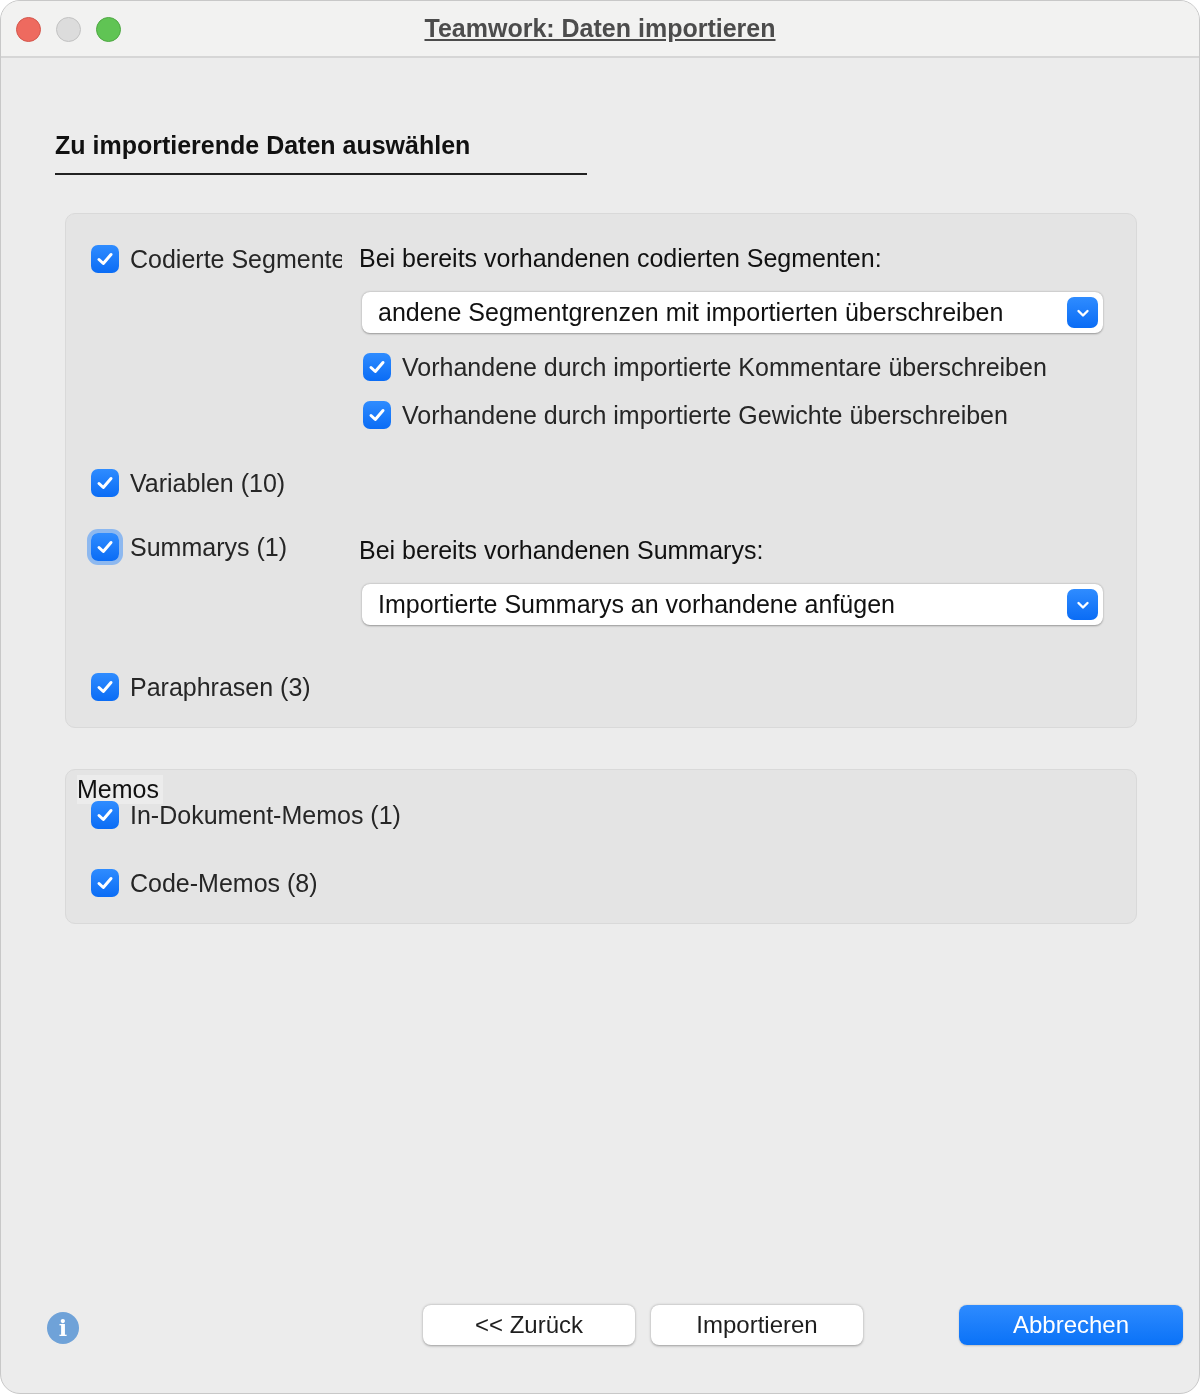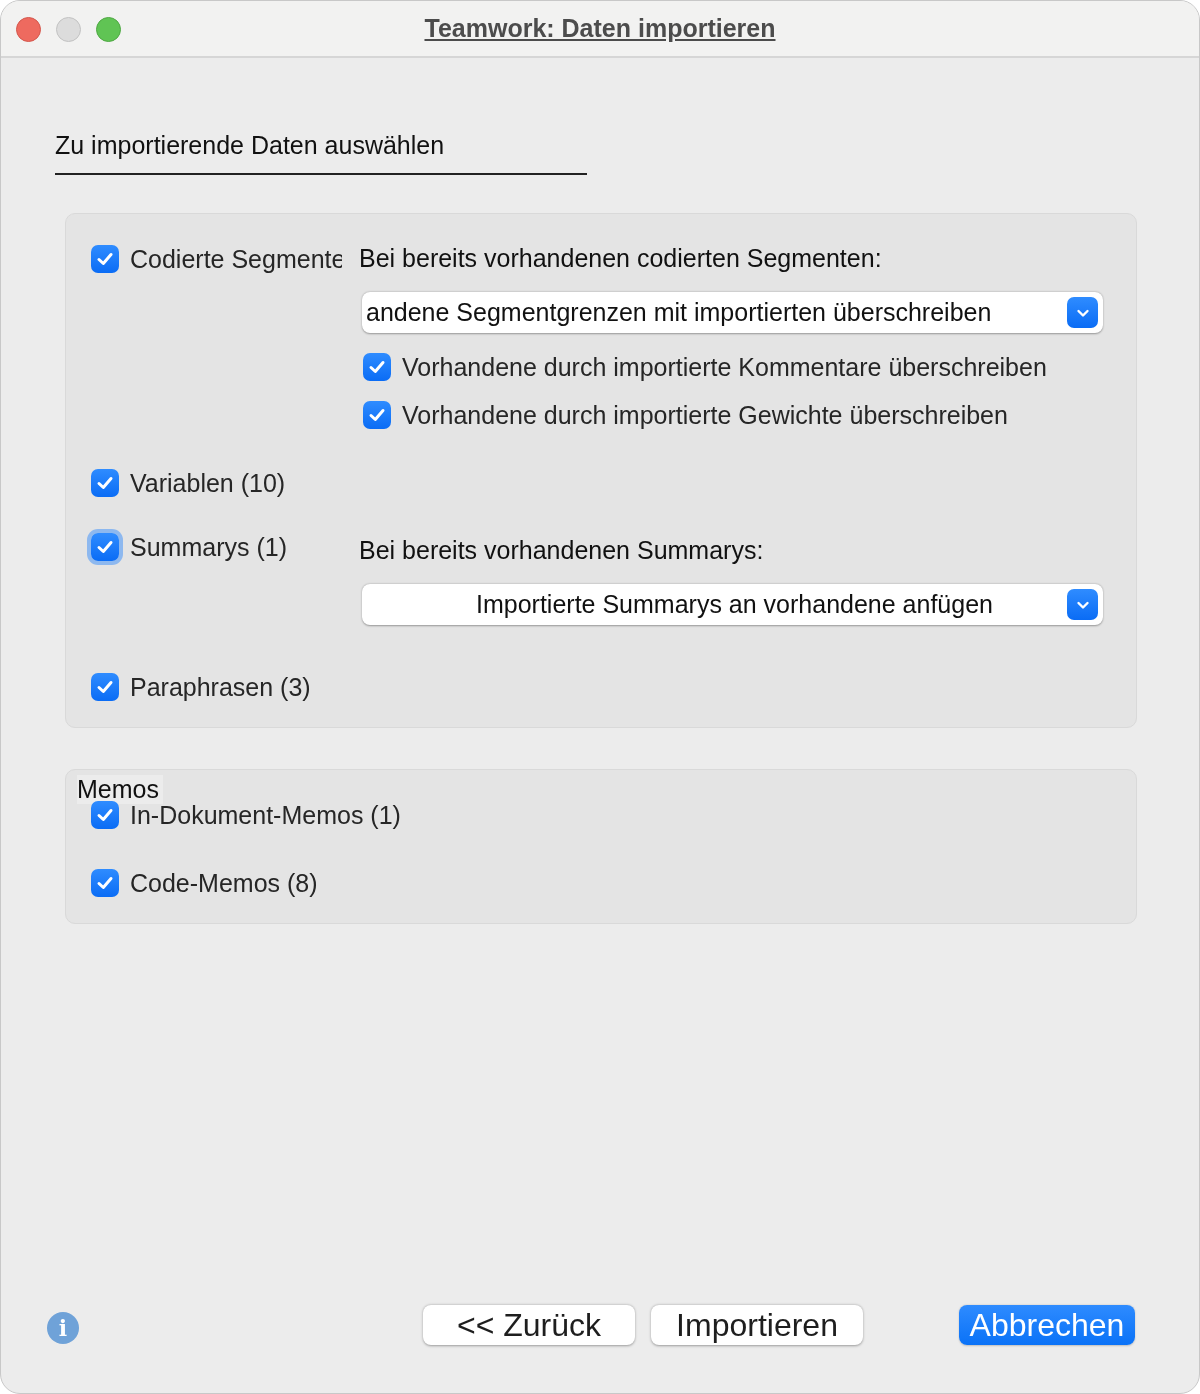--- a/index.html
+++ b/index.html
@@ -16,21 +16,21 @@
   }
   .traffic { position: absolute; top: 16px; width: 25px; height: 25px; border-radius: 50%; }
   .traffic.close { left: 15px; background: #ee6a5f; border: 1px solid #d4574c; }
   .traffic.min { left: 55px; background: #dcdcdc; border: 1px solid #c2c2c2; }
   .traffic.max { left: 95px; background: #60c454; border: 1px solid #4fa843; }
   .title {
     position: absolute; left: 0; right: 0; top: 13px; text-align: center;
     font-size: 25px; font-weight: bold; color: #4c4c4c; text-decoration: underline;
   }
   .section-title {
-    position: absolute; left: 54px; top: 130px; font-size: 25px; font-weight: normal; color: #111;
+    position: absolute; left: 54px; top: 130px; font-size: 25px; font-weight: bold; color: #111;
   }
   .section-underline {
     position: absolute; left: 54px; top: 172px; width: 532px; height: 2px; background: #222;
   }
   .group {
     position: absolute; background: #e4e4e4; border: 1px solid #d9d9d9; border-radius: 10px;
   }
   .group.main { left: 64px; top: 212px; width: 1072px; height: 515px; }
   .group.memos { left: 64px; top: 768px; width: 1072px; height: 155px; }
   .memos-label {
@@ -43,41 +43,41 @@
     display: flex; align-items: center; justify-content: center; margin-right: 11px; flex-shrink: 0;
   }
   .cb svg { width: 20px; height: 20px; }
   .cb.focused { box-shadow: 0 0 0 4px #8db8ef; }
   .cb-label { white-space: nowrap; }
   .clip { overflow: hidden; width: 212px; }
   .label { position: absolute; font-size: 25px; color: #111; white-space: nowrap; }
   .select {
     position: absolute; height: 41px; background: #fff; border-radius: 8px;
     box-shadow: 0 0.5px 2px rgba(0,0,0,0.35); font-size: 25px; color: #111;
-    display: flex; align-items: center; padding-left: 4px; overflow: hidden; white-space: nowrap;
+    display: flex; align-items: center; padding-left: 16px; overflow: hidden; white-space: nowrap;
   }
   .select .stepper {
     position: absolute; right: 5px; top: 5px; width: 31px; height: 31px; border-radius: 7px;
     background: linear-gradient(#2f8cff, #0a6cf5); display: flex; align-items: center; justify-content: center;
   }
   .select .stepper svg { width: 16px; height: 16px; }
   .select .text { overflow: hidden; max-width: calc(100% - 48px); }
   .info-icon {
     position: absolute; left: 46px; top: 1311px; width: 32px; height: 32px; border-radius: 50%;
     background: #6fa2d8; color: #fff; display: flex; align-items: center; justify-content: center;
     font-family: "DejaVu Serif", serif; font-weight: bold; font-size: 22px;
   }
   .btn {
     position: absolute; top: 1304px; height: 40px; border-radius: 8px; background: #fff;
-    box-shadow: 0 0.5px 2.5px rgba(0,0,0,0.35); font-size: 32px; color: #1e1e1e;
+    box-shadow: 0 0.5px 2.5px rgba(0,0,0,0.35); font-size: 24px; color: #1e1e1e;
     display: flex; align-items: center; justify-content: center;
   }
   .btn.back { left: 422px; width: 212px; }
   .btn.import { left: 650px; width: 212px; }
-  .btn.cancel { left: 958px; width: 176px; background: linear-gradient(#2e8bff, #0a72f7); color: #fff; box-shadow: 0 0.5px 2px rgba(0,0,0,0.2); }
+  .btn.cancel { left: 958px; width: 224px; background: linear-gradient(#2e8bff, #0a72f7); color: #fff; box-shadow: 0 0.5px 2px rgba(0,0,0,0.2); }
 </style>
 </head>
 <body>
 
 <div class="window">
   <div class="titlebar">
     <div class="traffic close"></div>
     <div class="traffic min"></div>
     <div class="traffic max"></div>
     <div class="title">Teamwork: Daten importieren</div>
@@ -133,21 +133,21 @@
 
   <div class="cb-row" style="left:90px; top:532px;">
     <span class="cb focused">
         <svg viewBox="0 0 20 20">
           <path d="M4 10.5 L8.3 14.5 L16 5.5" fill="none" stroke="#fff" stroke-width="3" stroke-linecap="round" stroke-linejoin="round"></path>
         </svg>
       </span>
     <span class="cb-label">Summarys (1)</span>
   </div>
   <div class="label" style="left:358px; top:535px;">Bei bereits vorhandenen Summarys:</div>
-  <div class="select" style="left:361px; top:583px; width:741px;justify-content:center;">
+  <div class="select" style="left:361px; top:583px; width:741px;">
     <span class="text">Importierte Summarys an vorhandene anfügen</span>
     <span class="stepper">
         <svg viewBox="0 0 16 16">
           <path d="M3.5 6 L8 10.5 L12.5 6" fill="none" stroke="#fff" stroke-width="2.4" stroke-linecap="round" stroke-linejoin="round"></path>
         </svg>
       </span>
   </div>
 
   <div class="cb-row" style="left:90px; top:672px;">
     <span class="cb">

